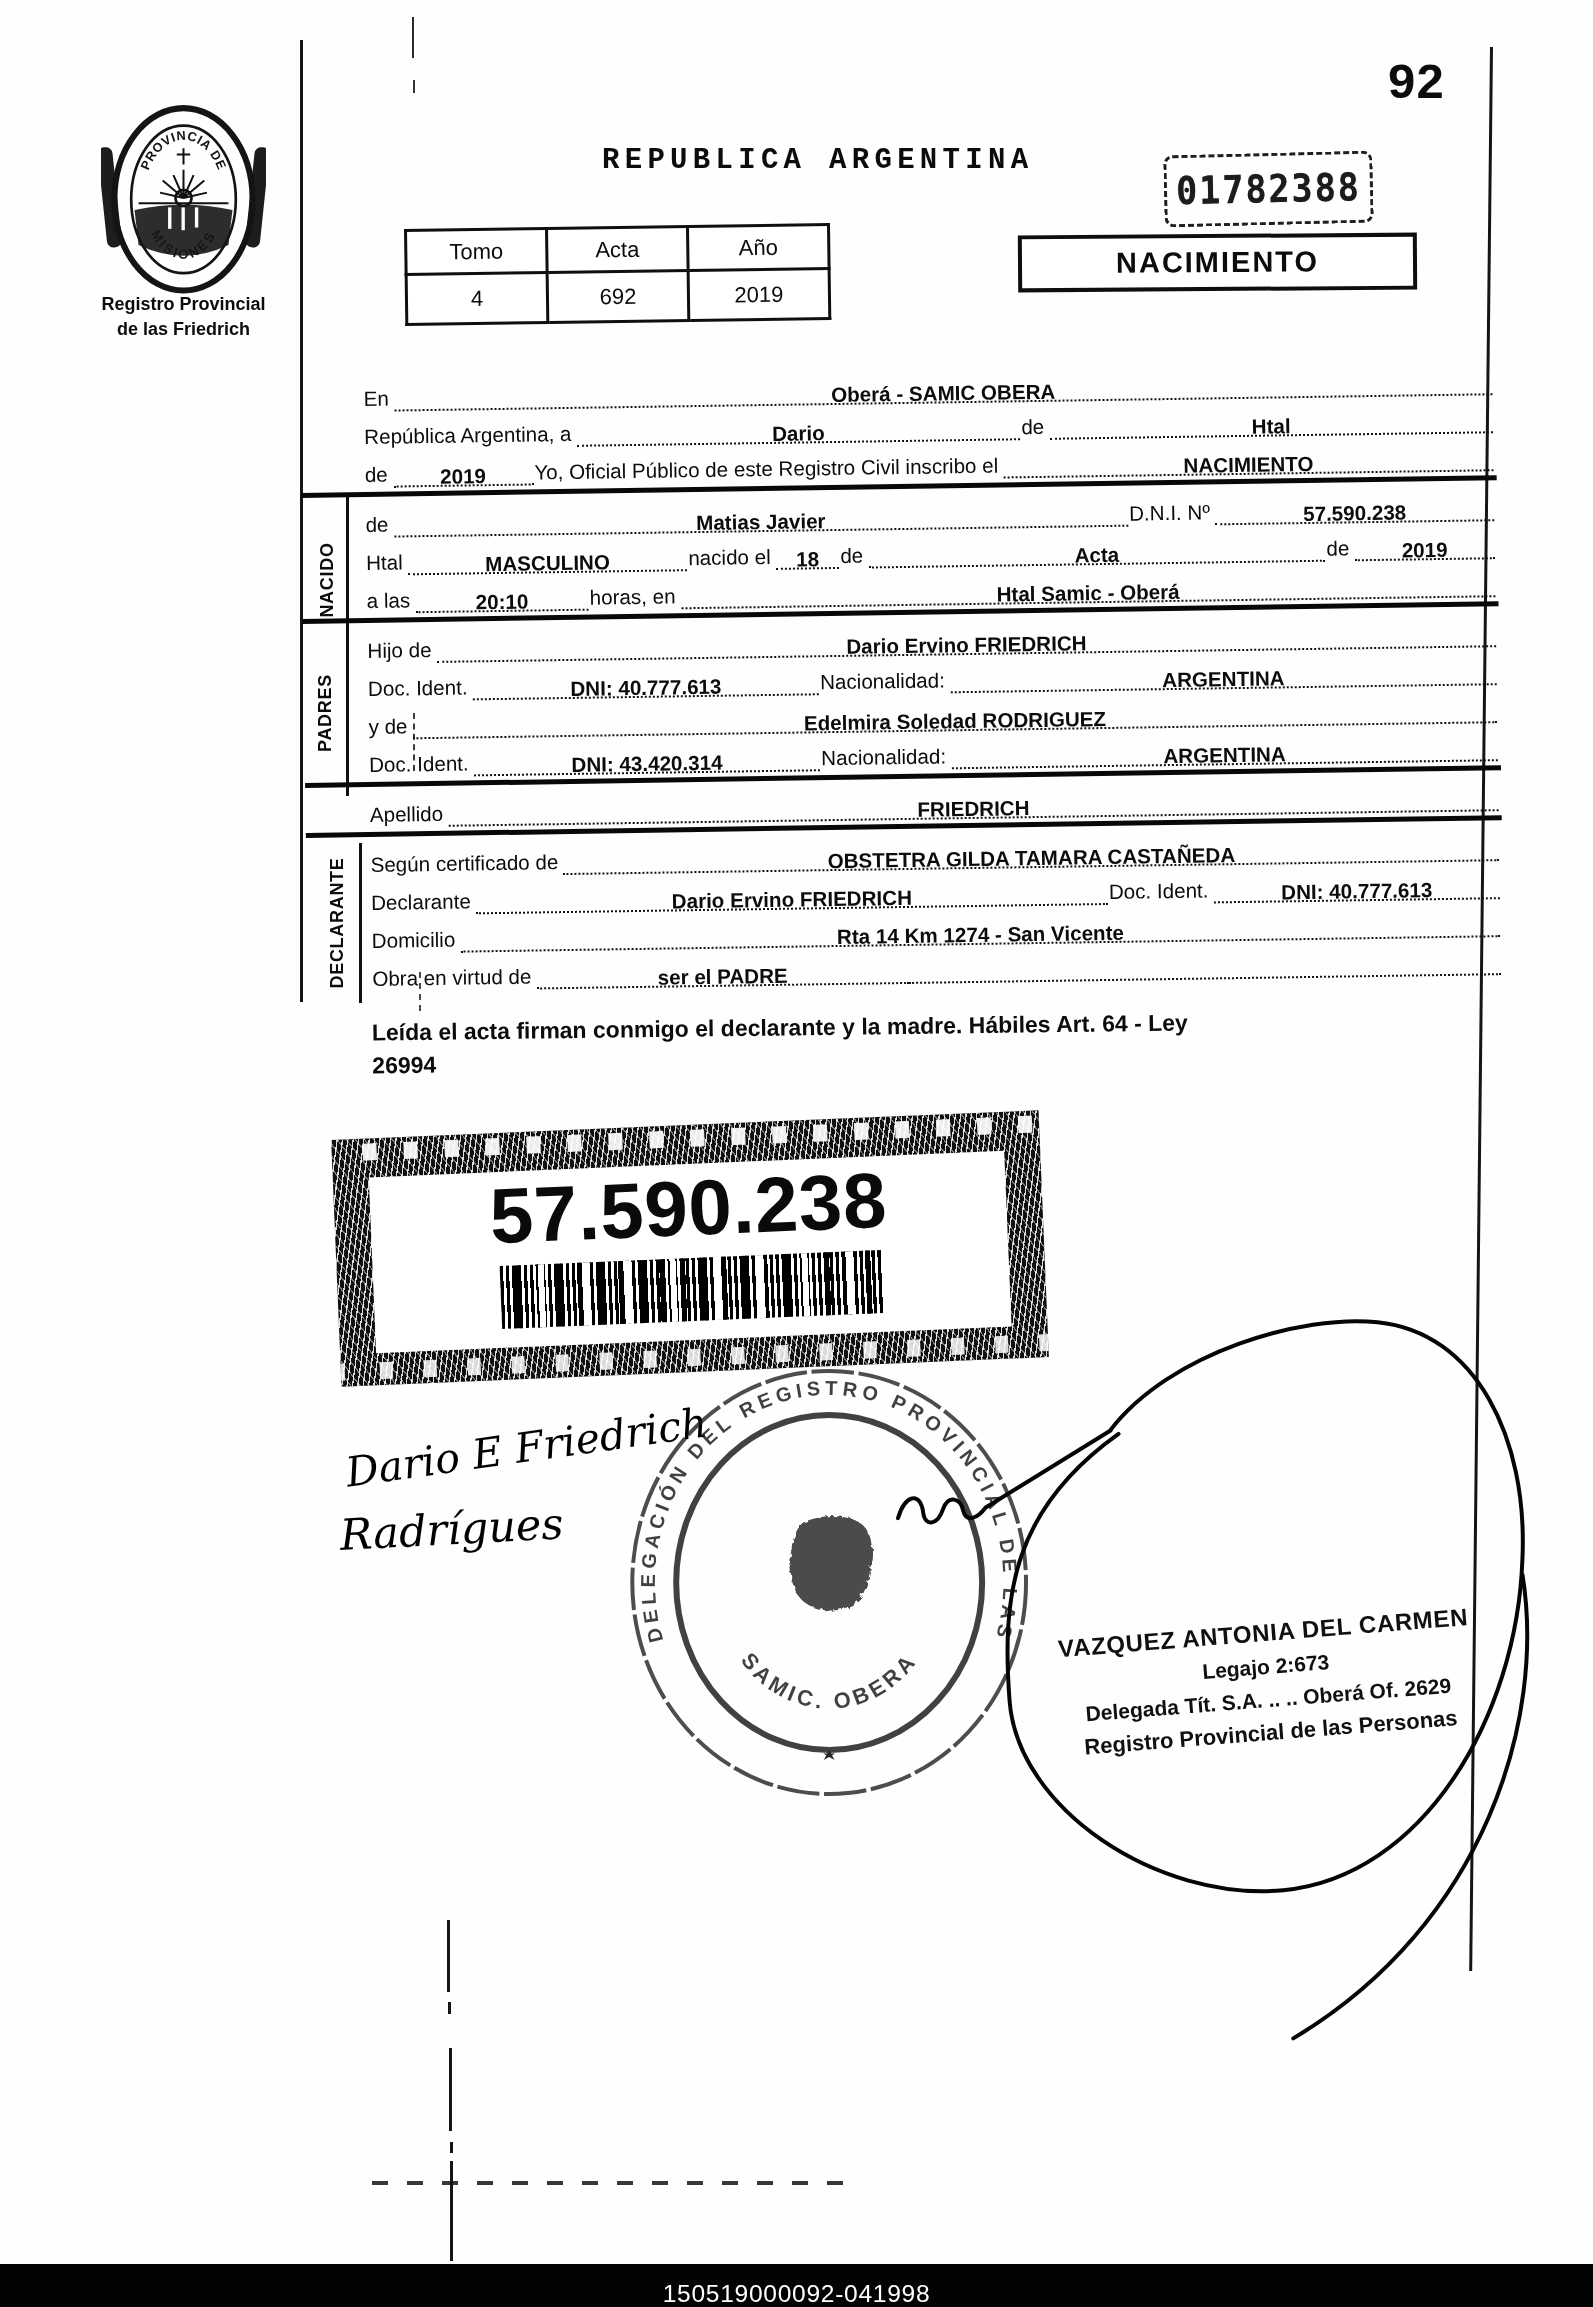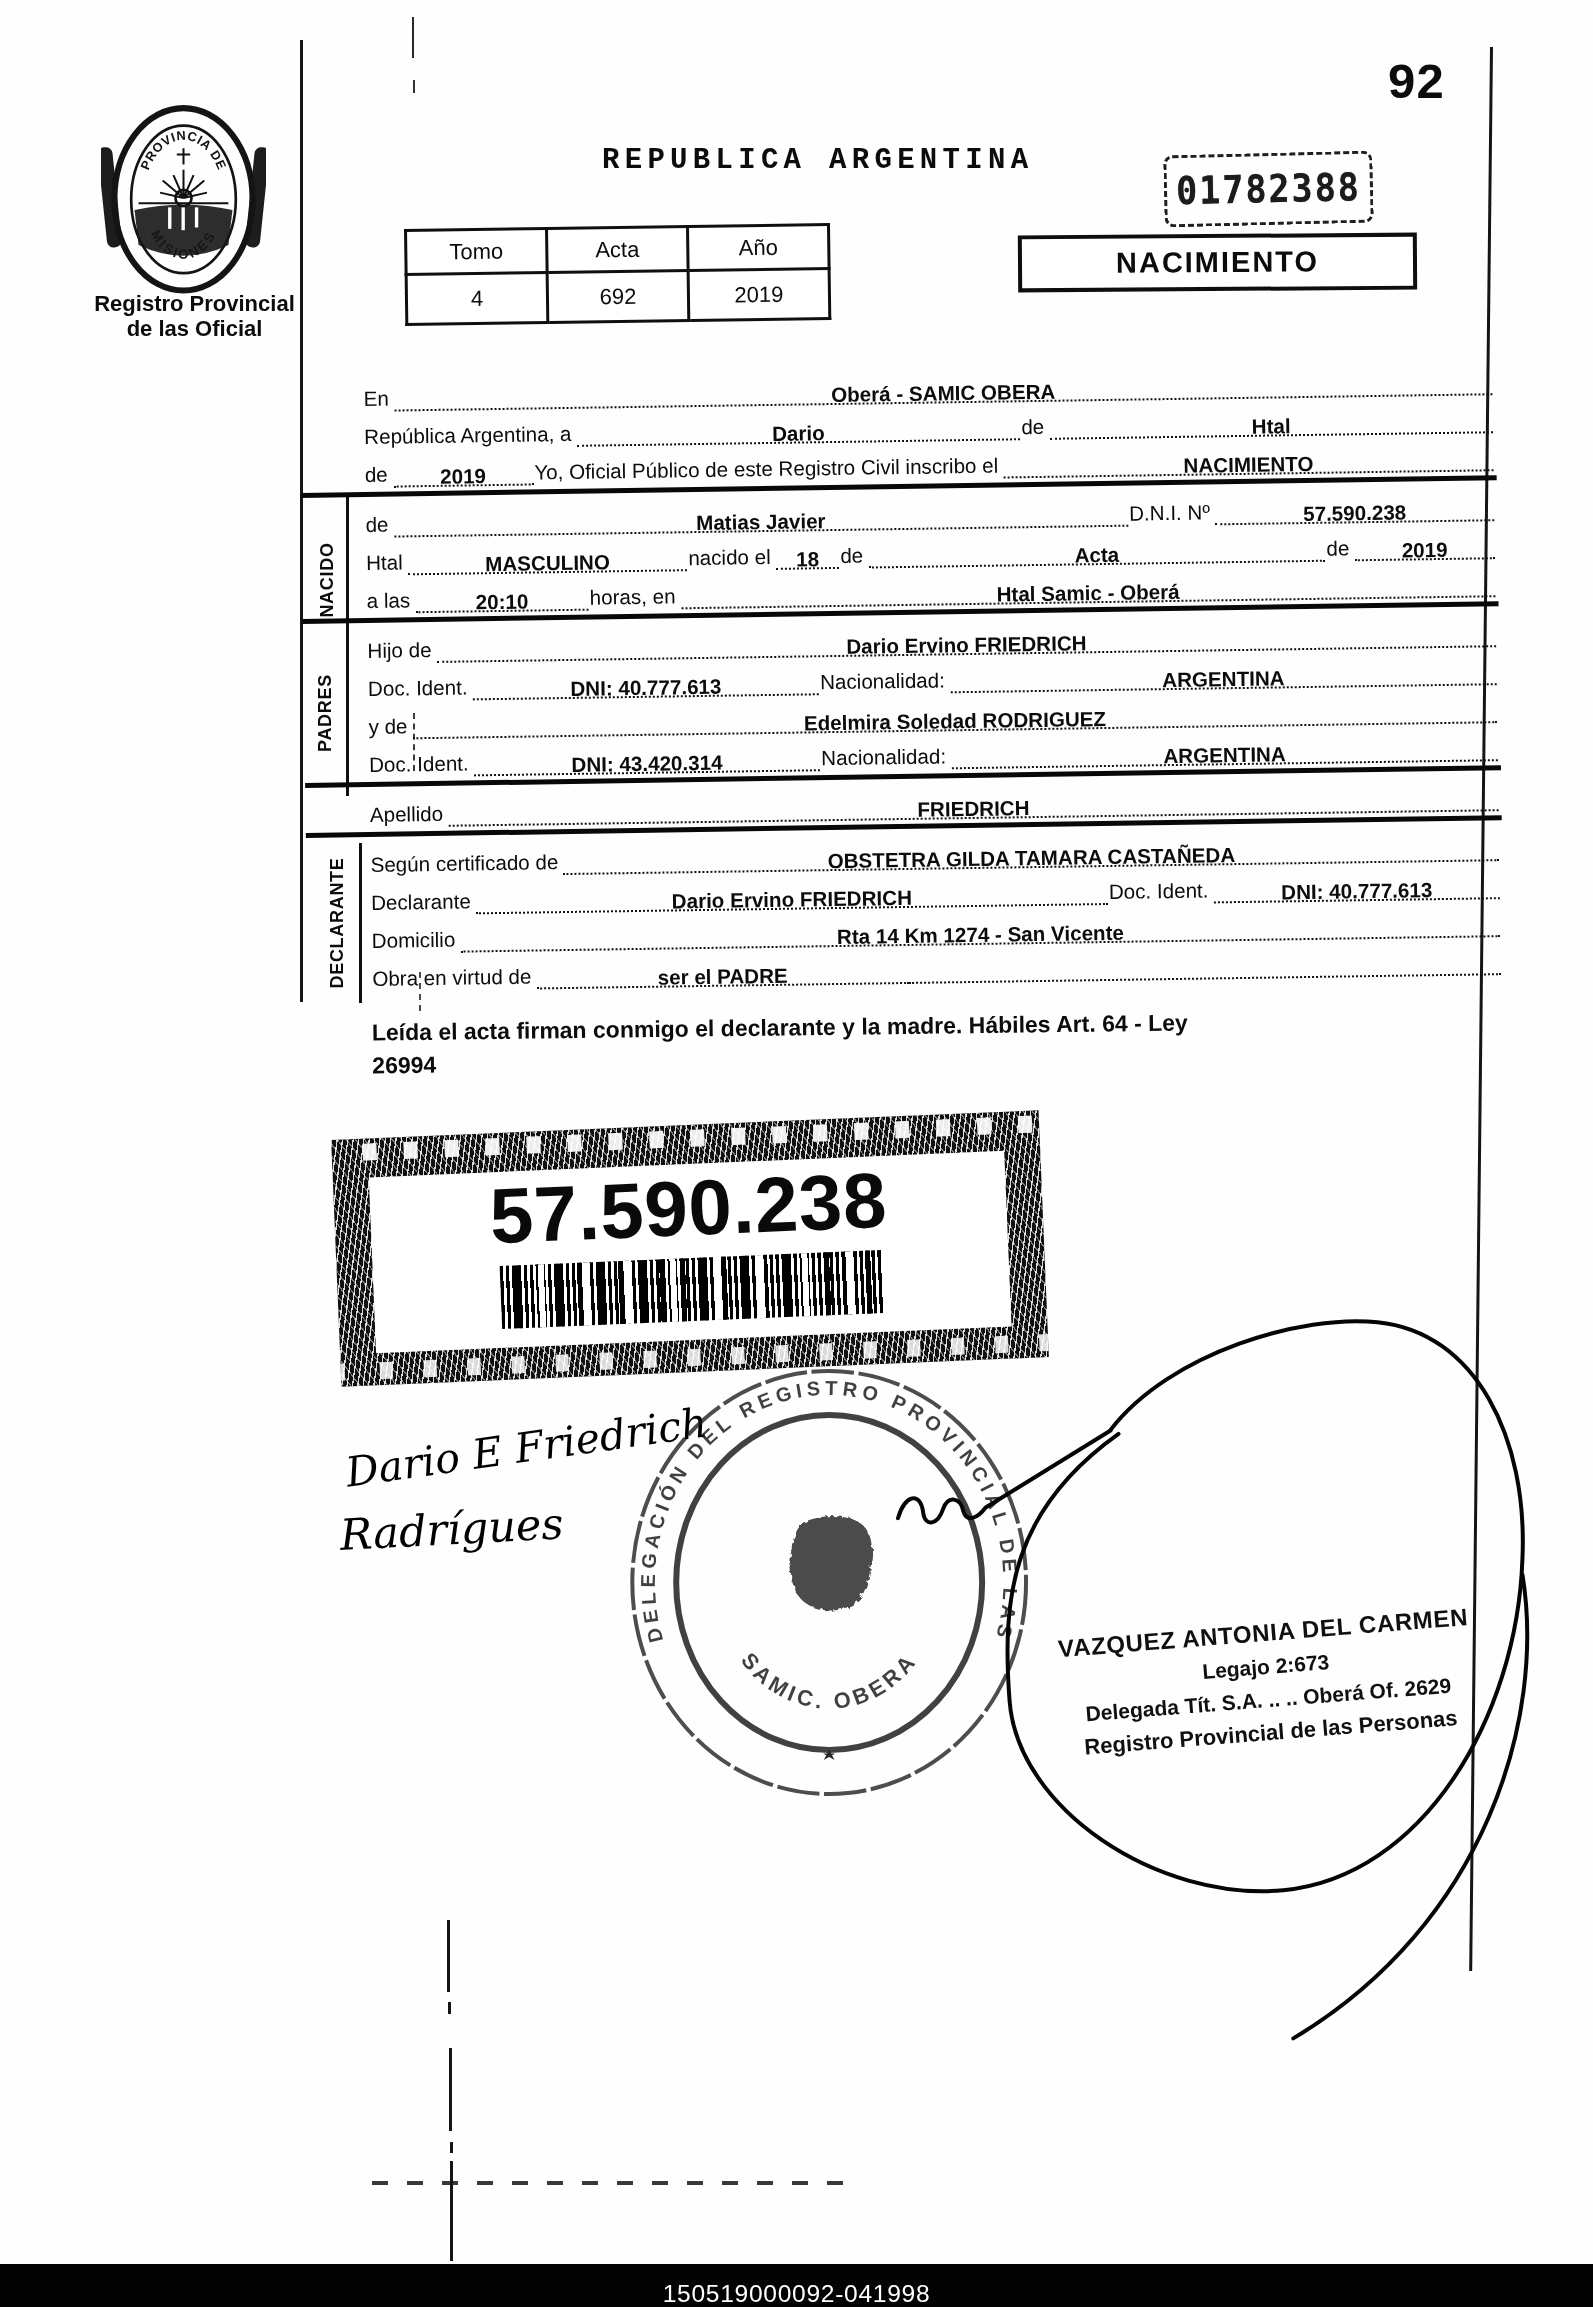--- a/index.html
+++ b/index.html
@@ -26,21 +26,21 @@
   #register-table tr.hdr td{height:41px;}
   #register-table tr.val td{height:47px;}
 
   
   #nacimiento-box{left:1018px;top:234px;width:391px;height:49px;border:4px solid #0e0e0e;background:#fff;
                   display:flex;align-items:center;justify-content:center;transform:rotate(-0.4deg);}
   #nacimiento-box span{font-size:29px;font-weight:bold;letter-spacing:2px;}
 
   
   #emblem{left:101px;top:97px;width:165px;height:206px;}
-  #emblem-caption{left:88px;top:292px;width:213px;text-align:center;font-size:22px;font-weight:bold;line-height:24.6px;}
+  #emblem-caption{left:77px;top:292px;width:213px;text-align:center;font-size:18px;font-weight:bold;line-height:24.6px;}
 
   
   .inkline{background:#151515;}
   #left-line{left:300px;top:40px;width:2.7px;height:962px;}
   #right-line{left:1490px;top:47px;width:2.7px;height:1924px;transform:rotate(0.62deg);transform-origin:top left;}
   #fold-top{left:412px;top:17.3px;width:2px;height:41px;background:#2a2a2a;}
   #fold-tick1{left:413px;top:80px;width:2px;height:13.3px;background:#333;}
   #fold-mid1{left:413px;top:713px;height:58px;width:0;border-left:2.7px dashed #3a3a3a;}
   #fold-mid2{left:419px;top:972px;height:39px;width:0;border-left:2px dashed #4a4a4a;}
   #fold-b1{left:447px;top:1920px;width:2.7px;height:72px;}
@@ -157,21 +157,21 @@
     </g>
     <path d="M50,168 Q123,152 196,168 L190,220 Q123,252 56,220 Z" fill="#161616" opacity="0.9"></path>
     <g fill="#fff">
       <rect x="100" y="164" width="5" height="32"></rect>
       <rect x="120" y="164" width="5" height="34"></rect>
       <rect x="140" y="164" width="5" height="30"></rect>
     </g>
   </svg>
   <div class="abs" id="emblem-caption">
     <div>Registro Provincial</div>
-    <div>de las Oficial</div>
+    <div>de las Friedrich</div>
   </div>
 
   <div class="abs" id="title">REPUBLICA ARGENTINA</div>
   <div class="abs" id="serial-box">
     <span class="serial">01782388</span>
   </div>
 
   <table class="abs" id="register-table">
     <tbody>
         <tr class="hdr">

